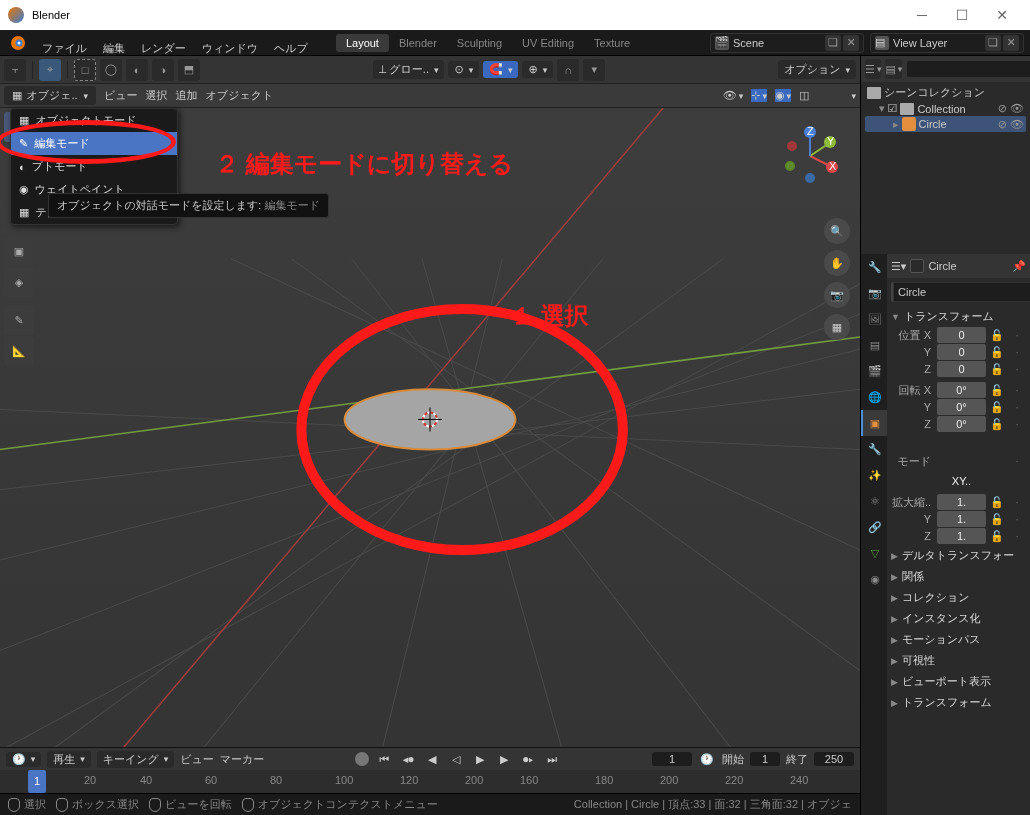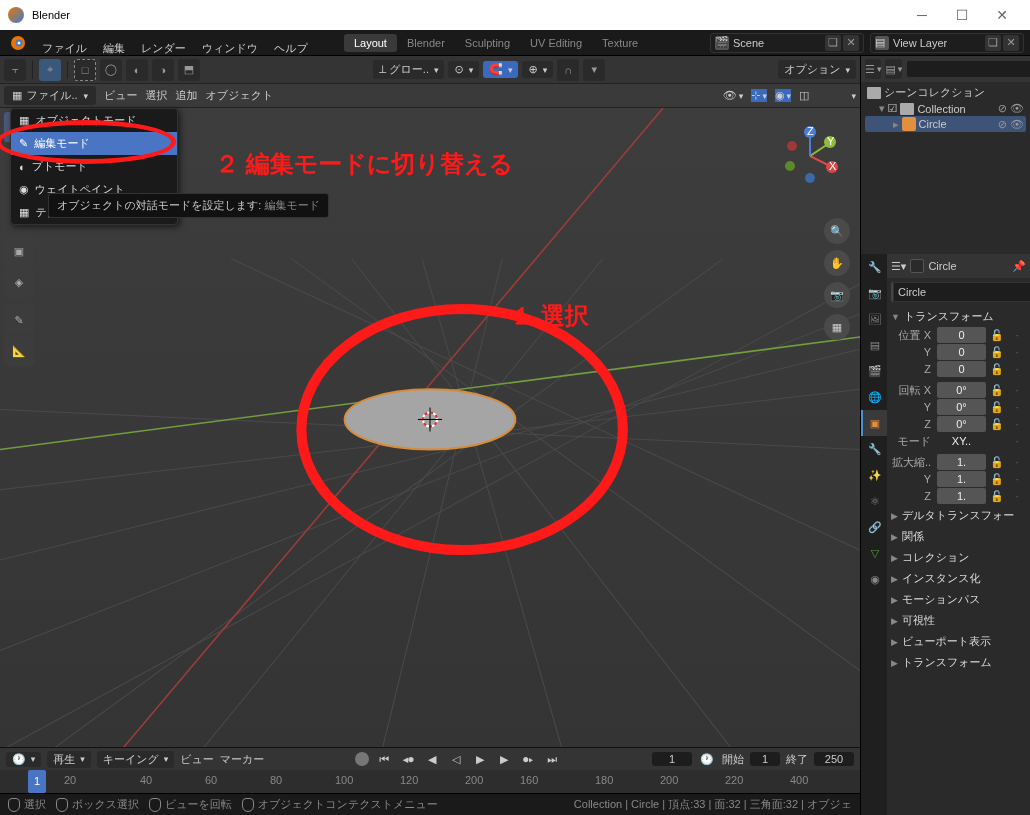--- a/index.html
+++ b/index.html
@@ -9,21 +9,21 @@
 .titlebar { height: 30px; background: #fff; display: flex; align-items: center; padding: 0 8px; color: #000; }
 .titlebar .logo-small { width: 16px; height: 16px; margin-right: 8px; background: linear-gradient(135deg,#ea7600,#3a7fd5); border-radius: 50%; }
 .titlebar .title { flex: 1; }
 .titlebar .winbtn { width: 40px; text-align: center; color: #666; font-size: 14px; font-family: Arial; }
 
 
 .topmenu { height: 26px; background: #1a1a1a; display: flex; align-items: center; padding: 0 6px; border-bottom: 1px solid #000; }
 .blender-logo { width: 20px; height: 20px; margin-right: 8px; }
 .blender-logo svg { width: 20px; height: 20px; }
 .topmenu .mitem { padding: 0 8px; color: #ccc; margin-top: 12px; }
-.topmenu .tabs { display: flex; margin-left: 28px; }
+.topmenu .tabs { display: flex; margin-left: 20px; }
 .topmenu .tabbtn { padding: 3px 10px; color: #888; border-radius: 3px; }
 .topmenu .tabbtn.active { background: #3a3a3a; color: #fff; }
 .topmenu .spacer { flex: 1; }
 .scene-field { display: flex; align-items: center; background: #1d1d1d; border: 1px solid #333; border-radius: 3px; height: 20px; padding: 0 4px; }
 .scene-field .icon-sq { width: 14px; height: 14px; background: #555; border-radius: 2px; margin-right: 4px; }
 .scene-field input { background: transparent; border: none; color: #ccc; width: 90px; outline: none; }
 .scene-field .btn-sq { width: 16px; height: 16px; background: #333; margin-left: 2px; border-radius: 2px; display: flex; align-items: center; justify-content: center; color: #999; }
 
 
 .workspace { position: absolute; top: 56px; left: 0; right: 0; bottom: 0; display: flex; }
@@ -195,21 +195,21 @@
       <div class="icobtn">▾</div>
       <div class="spacer"></div>
       <div class="dropbtn">
           <span>オプション</span>
           <span class="chev">▾</span>
         </div>
     </div>
 
     <div class="vph2">
       <div class="mode-drop">
-        ▦ <span>ファイル..</span><span class="chev">▾</span>
+        ▦ <span>オブジェ..</span><span class="chev">▾</span>
         
         <div class="mode-menu">
           <div class="mm-item">
               <span>▦</span>
               <span>オブジェクトモード</span>
             </div>
           <div class="mm-item sel">
               <span>✎</span>
               <span>編集モード</span>
             </div>
@@ -355,32 +355,32 @@
         <div class="spacer"></div>
         <div class="numfield">1</div>
         <div style="width:18px;text-align:center;">🕐</div>
         <span>開始</span>
         <div class="numfield" style="min-width:30px;">1</div>
         <span>終了</span>
         <div class="numfield" style="min-width:40px;">250</div>
       </div>
       <div class="tl-ruler">
         <div class="framemark">1</div>
-        <div class="tick" style="left:64px;">20</div>
+        <div class="tick" style="left:84px;">20</div>
         <div class="tick" style="left:140px;">40</div>
         <div class="tick" style="left:205px;">60</div>
         <div class="tick" style="left:270px;">80</div>
         <div class="tick" style="left:335px;">100</div>
         <div class="tick" style="left:400px;">120</div>
         <div class="tick" style="left:465px;">200</div>
         <div class="tick" style="left:508px;margin-left:12px;">160</div>
         <div class="tick" style="left:595px;">180</div>
         <div class="tick" style="left:660px;">200</div>
         <div class="tick" style="left:725px;">220</div>
-        <div class="tick" style="left:790px;">400</div>
+        <div class="tick" style="left:790px;">240</div>
       </div>
     </div>
 
     <div class="statusbar">
       <div class="sitem">
           <div class="mouse-ico"></div>
           <span>選択</span>
         </div>
       <div class="sitem">
           <div class="mouse-ico"></div>
@@ -496,21 +496,21 @@
               <div class="dot">·</div>
             </div>
           <div class="prop-row">
               <div class="lbl">Z</div>
               <div class="val">0°</div>
               <div class="lock">🔓</div>
               <div class="dot">·</div>
             </div>
           <div class="prop-row">
               <div class="lbl">モード</div>
-              <div class="val" style="background:#2a2a2a;">XY..</div>
+              <div class="val" style="background:#2a2a2a;margin-top:40px;">XY..</div>
               <div class="lock"></div>
               <div class="dot">·</div>
             </div>
           <div style="height:4px;"></div>
           <div class="prop-row">
               <div class="lbl">拡大縮..</div>
               <div class="val">1.</div>
               <div class="lock">🔓</div>
               <div class="dot">·</div>
             </div>

